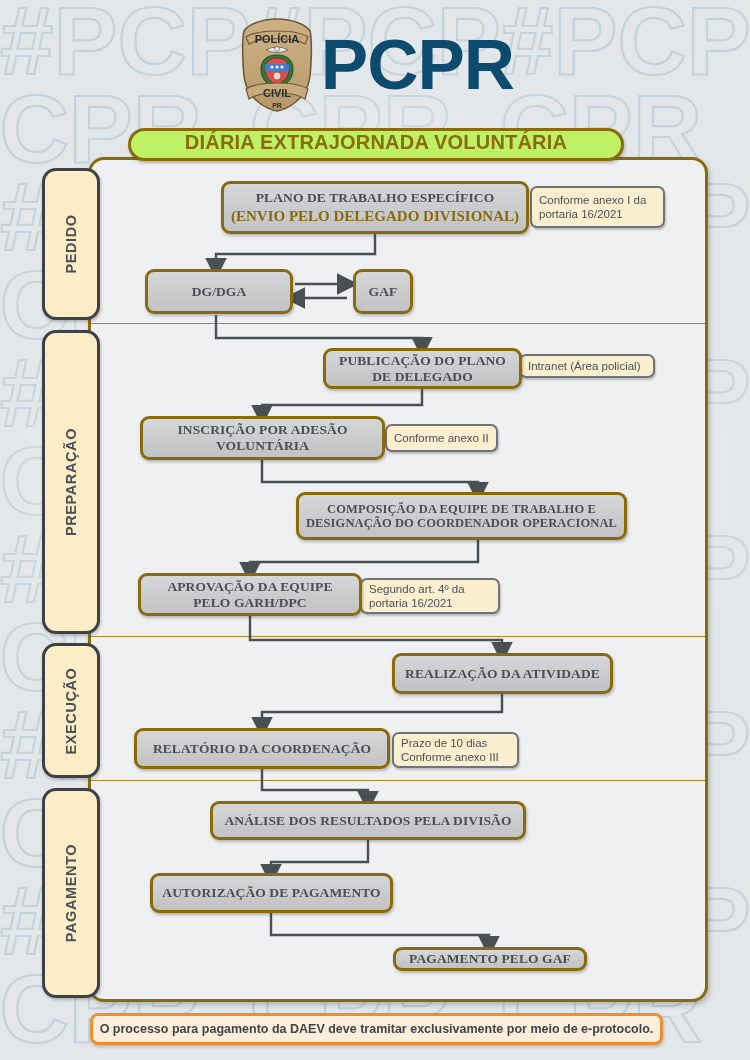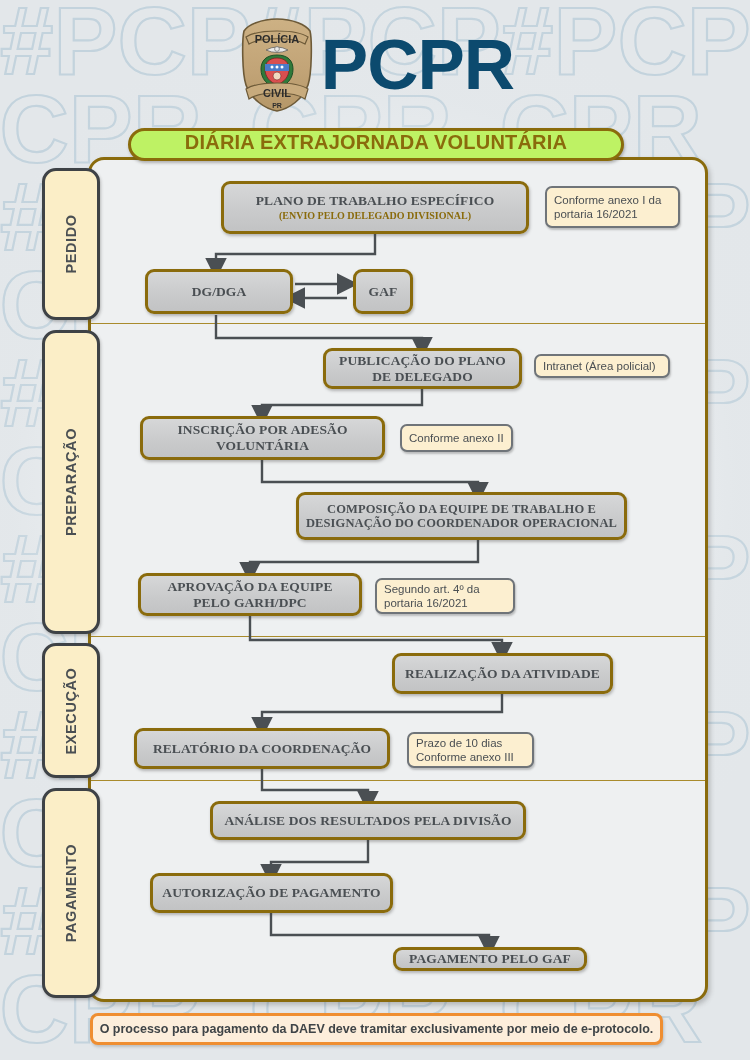--- a/index.html
+++ b/index.html
@@ -95,36 +95,35 @@
     align-items: center; justify-content: center;
     text-align: center;
     box-shadow: 1px 2px 3px rgba(70,70,70,0.35);
     font-family: Liberation Serif, serif;
   }
   .pbox .l1 {
     font-size: 13.5px; font-weight: bold; color: #4a4f53; line-height: 1.15;
     letter-spacing: .1px;
   }
   .pbox .l2 {
-    font-size: 10px; font-weight: bold; color: #8a6b0c; line-height: 1.2;
+    font-size: 15px; font-weight: bold; color: #8a6b0c; line-height: 1.2;
     margin-top: 1px;
   }
   .pbox.small .l1 { font-size: 12.5px; }
 
   
   .note {
     position: absolute;
     background: #fcefd0;
     border: 2px solid #6f7479;
     border-radius: 7px;
     z-index: 5;
     display: flex; align-items: center;
     padding: 4px 7px;
     box-shadow: 1px 2px 2px rgba(70,70,70,0.30);
-    margin-left: 15px;
   }
   .note span {
     font-size: 11.5px; color: #4a4f53; line-height: 1.25;
   }
 
   
   #wires { position: absolute; left: 0; top: 0; width: 750px; height: 1060px; z-index: 5; pointer-events: none; }
 
   
   #footer {

